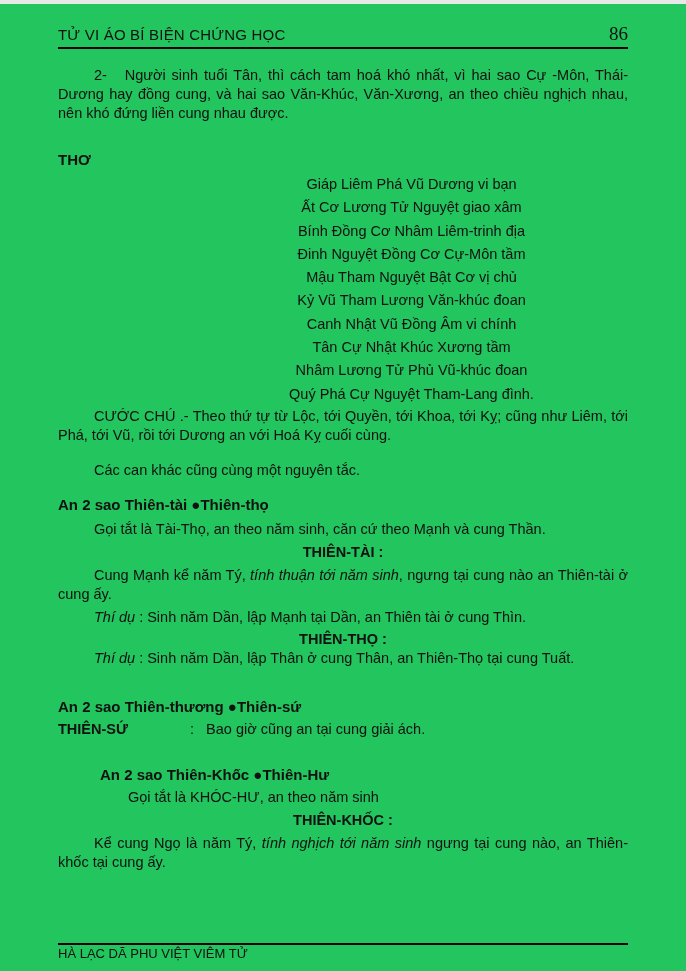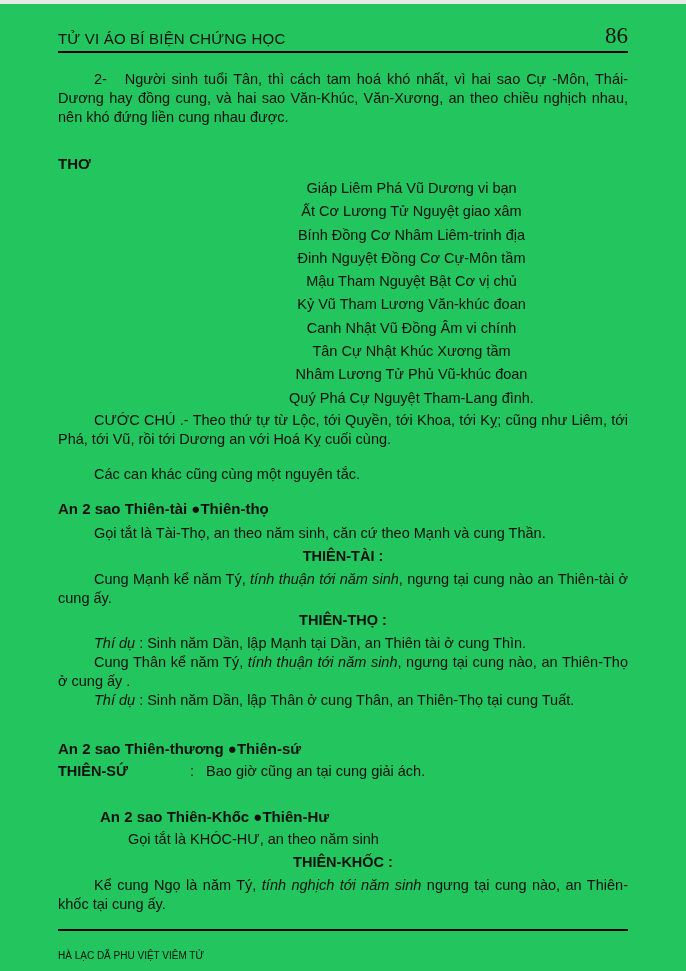--- a/index.html
+++ b/index.html
@@ -14,21 +14,21 @@
     font-size: 14.5px;
     color: #111111;
     overflow: hidden;
   }
   .header-row {
     display: flex; justify-content: space-between; align-items: flex-end;
     border-bottom: 2px solid #000;
     padding-bottom: 4px;
   }
   .header-title { font-size: 15px; letter-spacing: 0.2px; }
-  .header-pagenum { font-family: "Liberation Serif", serif; font-size: 23px; line-height: 1; }
+  .header-pagenum { font-family: "Liberation Serif", serif; font-size: 19px; line-height: 1; }
   p { margin: 0; }
   .para { text-align: justify; line-height: 19px; }
   .ind { text-indent: 36px; }
   .b { font-weight: bold; text-align: center; }
   .i { font-style: italic; }
   .intro { margin-top: 17px; }
   .tho-heading { margin-top: 28px; font-weight: bold; font-size: 15px; }
   .poem { margin-top: 5px; margin-left: 137px; text-align: center; }
   .poem-line { line-height: 23.3px; white-space: nowrap; }
   .cuocchu { margin-top: 1px; }
@@ -36,22 +36,22 @@
   .sec-heading { margin-top: 16px; font-weight: bold; font-size: 15px; line-height: 18px; }
   .sec-heading.indent42 { margin-left: 42px; }
   .line { line-height: 19px; }
   .mt4 { margin-top: 4px; } .mt6 { margin-top: 6px; } .mt3 { margin-top: 3px; }
   .mt30 { margin-top: 30px; } .mt27 { margin-top: 27px; } .mt5 { margin-top: 5px; }
   .su-label { display: inline-block; width: 132px; font-weight: bold; }
   .goi-tat2 { margin-left: 70px; }
   .footer {
     position: absolute; left: 58px; right: 58px; bottom: 14px;
     border-top: 2px solid #000;
-    padding-top: 19px;
-    font-size: 10px;
+    padding-top: 1px;
+    font-size: 13px;
   }
 </style>
 </head>
 <body>
 
 <div class="page">
 
   <div class="header-row">
     <span class="header-title">TỬ VI ÁO BÍ BIỆN CHỨNG HỌC</span>
     <span class="header-pagenum">86</span>
@@ -79,25 +79,24 @@
   <p class="para ind cac-can">Các can khác cũng cùng một nguyên tắc.</p>
 
   <div class="sec-heading"><span>An 2 sao Thiên-tài </span><span>●</span><span>Thiên-thọ</span></div>
 
   <p class="para ind mt6">Gọi tắt là Tài-Thọ, an theo năm sinh, căn cứ theo Mạnh và cung Thần.</p>
 
   <p class="line b mt4">THIÊN-TÀI :</p>
 
   <p class="para ind mt4"><span>Cung Mạnh kể năm Tý, </span><span class="i">tính thuận tới năm sinh</span><span>, ngưng tại cung nào an Thiên-tài ở cung ấy.</span></p>
 
+  <p class="line ind mt4"><span class="i">Thí dụ</span><span> : Sinh năm Dần, lập Mạnh tại Dần, an Thiên tài ở cung Thìn.</span></p>
+
   <p class="line b mt3">THIÊN-THỌ :</p>
 
-  <p class="line ind mt4"><span class="i">Thí dụ</span><span> : Sinh năm Dần, lập Mạnh tại Dần, an Thiên tài ở cung Thìn.</span></p>
-
-  <p class="para ind"><span>Cung Thân kể năm Tý, </span><span class="i">tính thuận tới năm sinh</span><span>, ngưng tại cung nào, an Thiên-Thọ ở cung ấy .</span></p>
 
   <p class="line ind"><span class="i">Thí dụ</span><span> : Sinh năm Dần, lập Thân ở cung Thân, an Thiên-Thọ tại cung Tuất.</span></p>
 
   <div class="sec-heading mt30"><span>An 2 sao Thiên-thương </span><span>●</span><span>Thiên-sứ</span></div>
 
 
   <p class="line mt4"><span class="su-label">THIÊN-SỨ</span><span>:&nbsp;&nbsp; Bao giờ cũng an tại cung giải ách.</span></p>
 
   <div class="sec-heading indent42 mt27"><span>An 2 sao Thiên-Khốc </span><span>●</span><span>Thiên-Hư</span></div>
 

